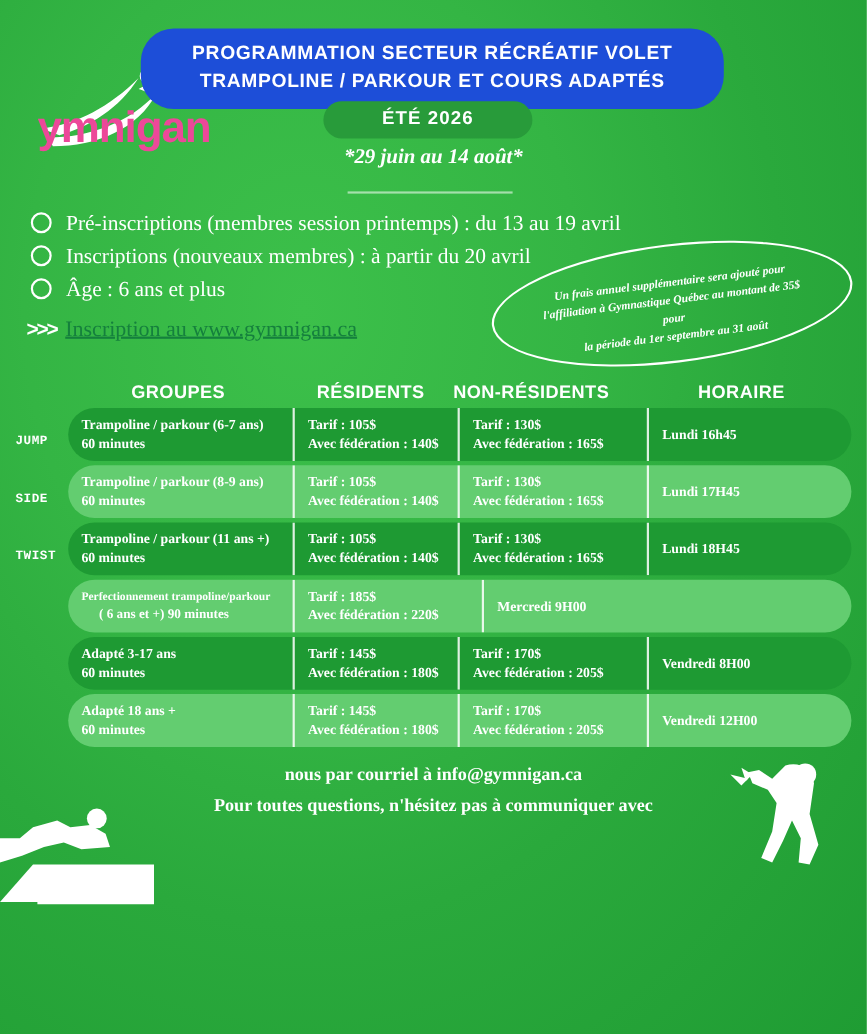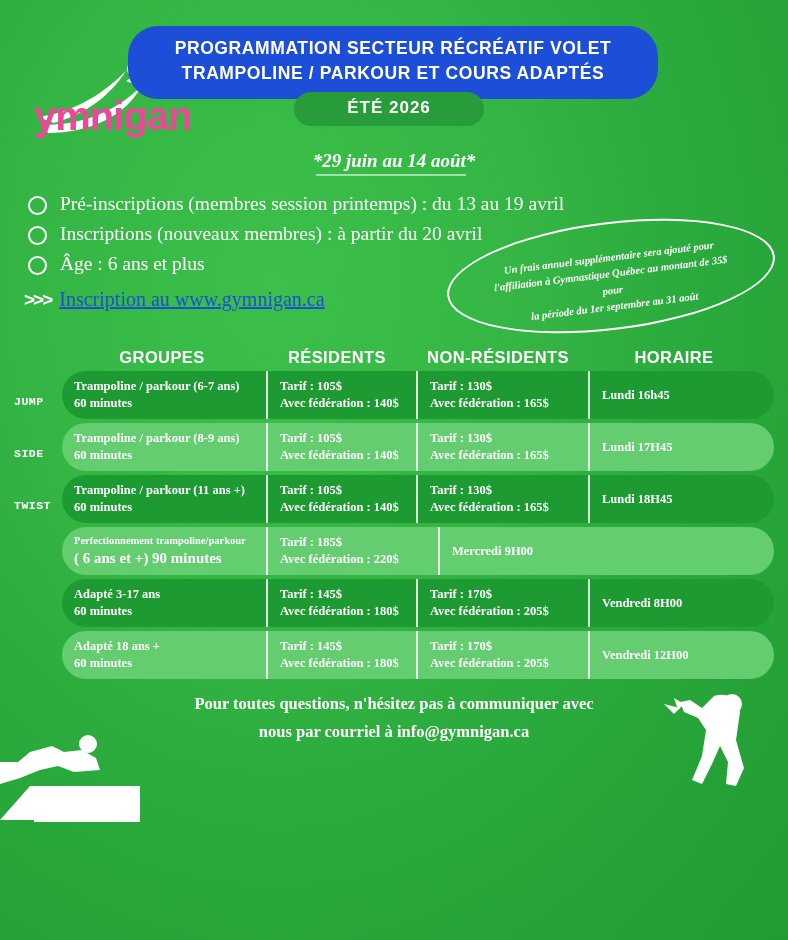--- a/index.html
+++ b/index.html
@@ -58,36 +58,36 @@
     text-align: center;
     padding: 6px 0 8px;
     font-family: "Liberation Sans", sans-serif;
     font-weight: bold;
     font-size: 17px;
     letter-spacing: 1px;
   }
 
   .dates {
     position: absolute;
-    left: 0; right: 0; top: 150px;
+    left: 0; right: 0; top: 132px;
     text-align: center;
     font-size: 19px;
     font-style: italic;
     font-weight: bold;
   }
   .dates-underline {
     position: absolute;
     left: 316px; top: 174px;
     width: 150px; height: 2px;
     background: rgba(255,255,255,.55);
   }
 
   
   .bullets { position: absolute; left: 28px; top: 193px; }
-  .bullet-row { display: flex; align-items: flex-end; margin-bottom: 8px; }
+  .bullet-row { display: flex; align-items: flex-start; margin-bottom: 8px; }
   .ring {
     width: 19px; height: 19px;
     border: 2px solid #ffffff;
     border-radius: 50%;
     margin-right: 13px;
     flex: 0 0 auto;
   }
   .bullet-text { font-size: 19.5px; }
 
   .inscription-line {
@@ -99,21 +99,21 @@
     font-family: "Liberation Sans", sans-serif;
     font-weight: bold;
     font-size: 19px;
     color: #ffffff;
     letter-spacing: -2px;
     margin-right: 8px;
   }
   .inscription-link {
     font-size: 20px;
     text-decoration: underline;
-    color: #1d4ed8;
+    color: #15803d;
   }
 
   
   .oval-note {
     position: absolute;
     left: 446px; top: 222px;
     width: 330px; height: 108px;
     border: 2px solid #ffffff;
     border-radius: 50%/50%;
     transform: rotate(-7deg);
@@ -134,21 +134,21 @@
     display: flex;
     font-family: "Liberation Sans", sans-serif;
     font-weight: bold;
     font-size: 16.5px;
     letter-spacing: 0.4px;
     padding-bottom: 4px;
   }
   .ch-tag    { width: 48px; }
   .ch-group  { width: 200px; text-align: center; }
   .ch-res    { width: 150px; text-align: center; }
-  .ch-nonres { width: 172px; text-align: center; }
+  .ch-nonres { width: 172px; }
   .ch-hor    { width: 180px; text-align: center; }
 
   .row { display: flex; align-items: stretch; margin-bottom: 4px; height: 48px; }
 
   .tag {
     width: 48px;
     display: flex; align-items: center;
     font-family: "Liberation Mono", monospace;
     font-weight: bold;
     font-size: 11.5px;
@@ -168,21 +168,21 @@
   .c { display: flex; flex-direction: column; justify-content: center; padding: 4px 12px; }
   .c.group  { width: 204px; }
   .c.res    { width: 150px; border-left: 2px solid rgba(255,255,255,.85); }
   .c.nonres { width: 172px; border-left: 2px solid rgba(255,255,255,.85); }
   .c.hor    { width: 180px; border-left: 2px solid rgba(255,255,255,.85); }
 
   .c .l1 { font-size: 12.5px; font-weight: bold; line-height: 1.35; }
   .c .l2 { font-size: 12.5px; font-weight: bold; line-height: 1.35; }
   .c.group .l1 { font-size: 12.5px; }
   .c.group.small .l1 { font-size: 10.5px; }
-  .c.group.small .l2 { font-size: 15px; }
+  .c.group.small .l2 { font-size: 12px; margin-left: 16px; }
   .c.hor .l1 { font-size: 12.5px; }
 
   
   .footer-text {
     position: absolute;
     left: 0; right: 0; top: 690px;
     text-align: center;
     font-size: 16.5px;
     font-weight: bold;
     line-height: 1.7;
@@ -384,22 +384,22 @@
       </div>
       <div class="c hor">
         <div class="l1">Vendredi 12H00</div>
       </div>
     </div>
   </div>
 
 </div>
 
 <div class="footer-text">
+  <div>nous par courriel à info@gymnigan.ca</div>
   <div>Pour toutes questions, n'hésitez pas à communiquer avec</div>
-  <div>nous par courriel à info@gymnigan.ca</div>
 </div>
 
 <svg class="silhouette-left" viewBox="0 0 160 140">
   <path d="M0 62 L18 62 L30 52 L52 46 L64 52 L82 50 L96 58 L100 70 L74 72 L58 66 L40 70 L20 78 L0 84 Z" fill="#ffffff"></path>
   <circle cx="88" cy="44" r="9" fill="#ffffff"></circle>
   <path d="M30 86 L140 86 L140 120 L30 120 Z" fill="#ffffff"></path>
   <path d="M30 86 L30 120 L0 120 Z" fill="#ffffff"></path>
   <path d="M34 112 L140 112 L140 122 L34 122 Z" fill="#ffffff"></path>
 </svg>
 

